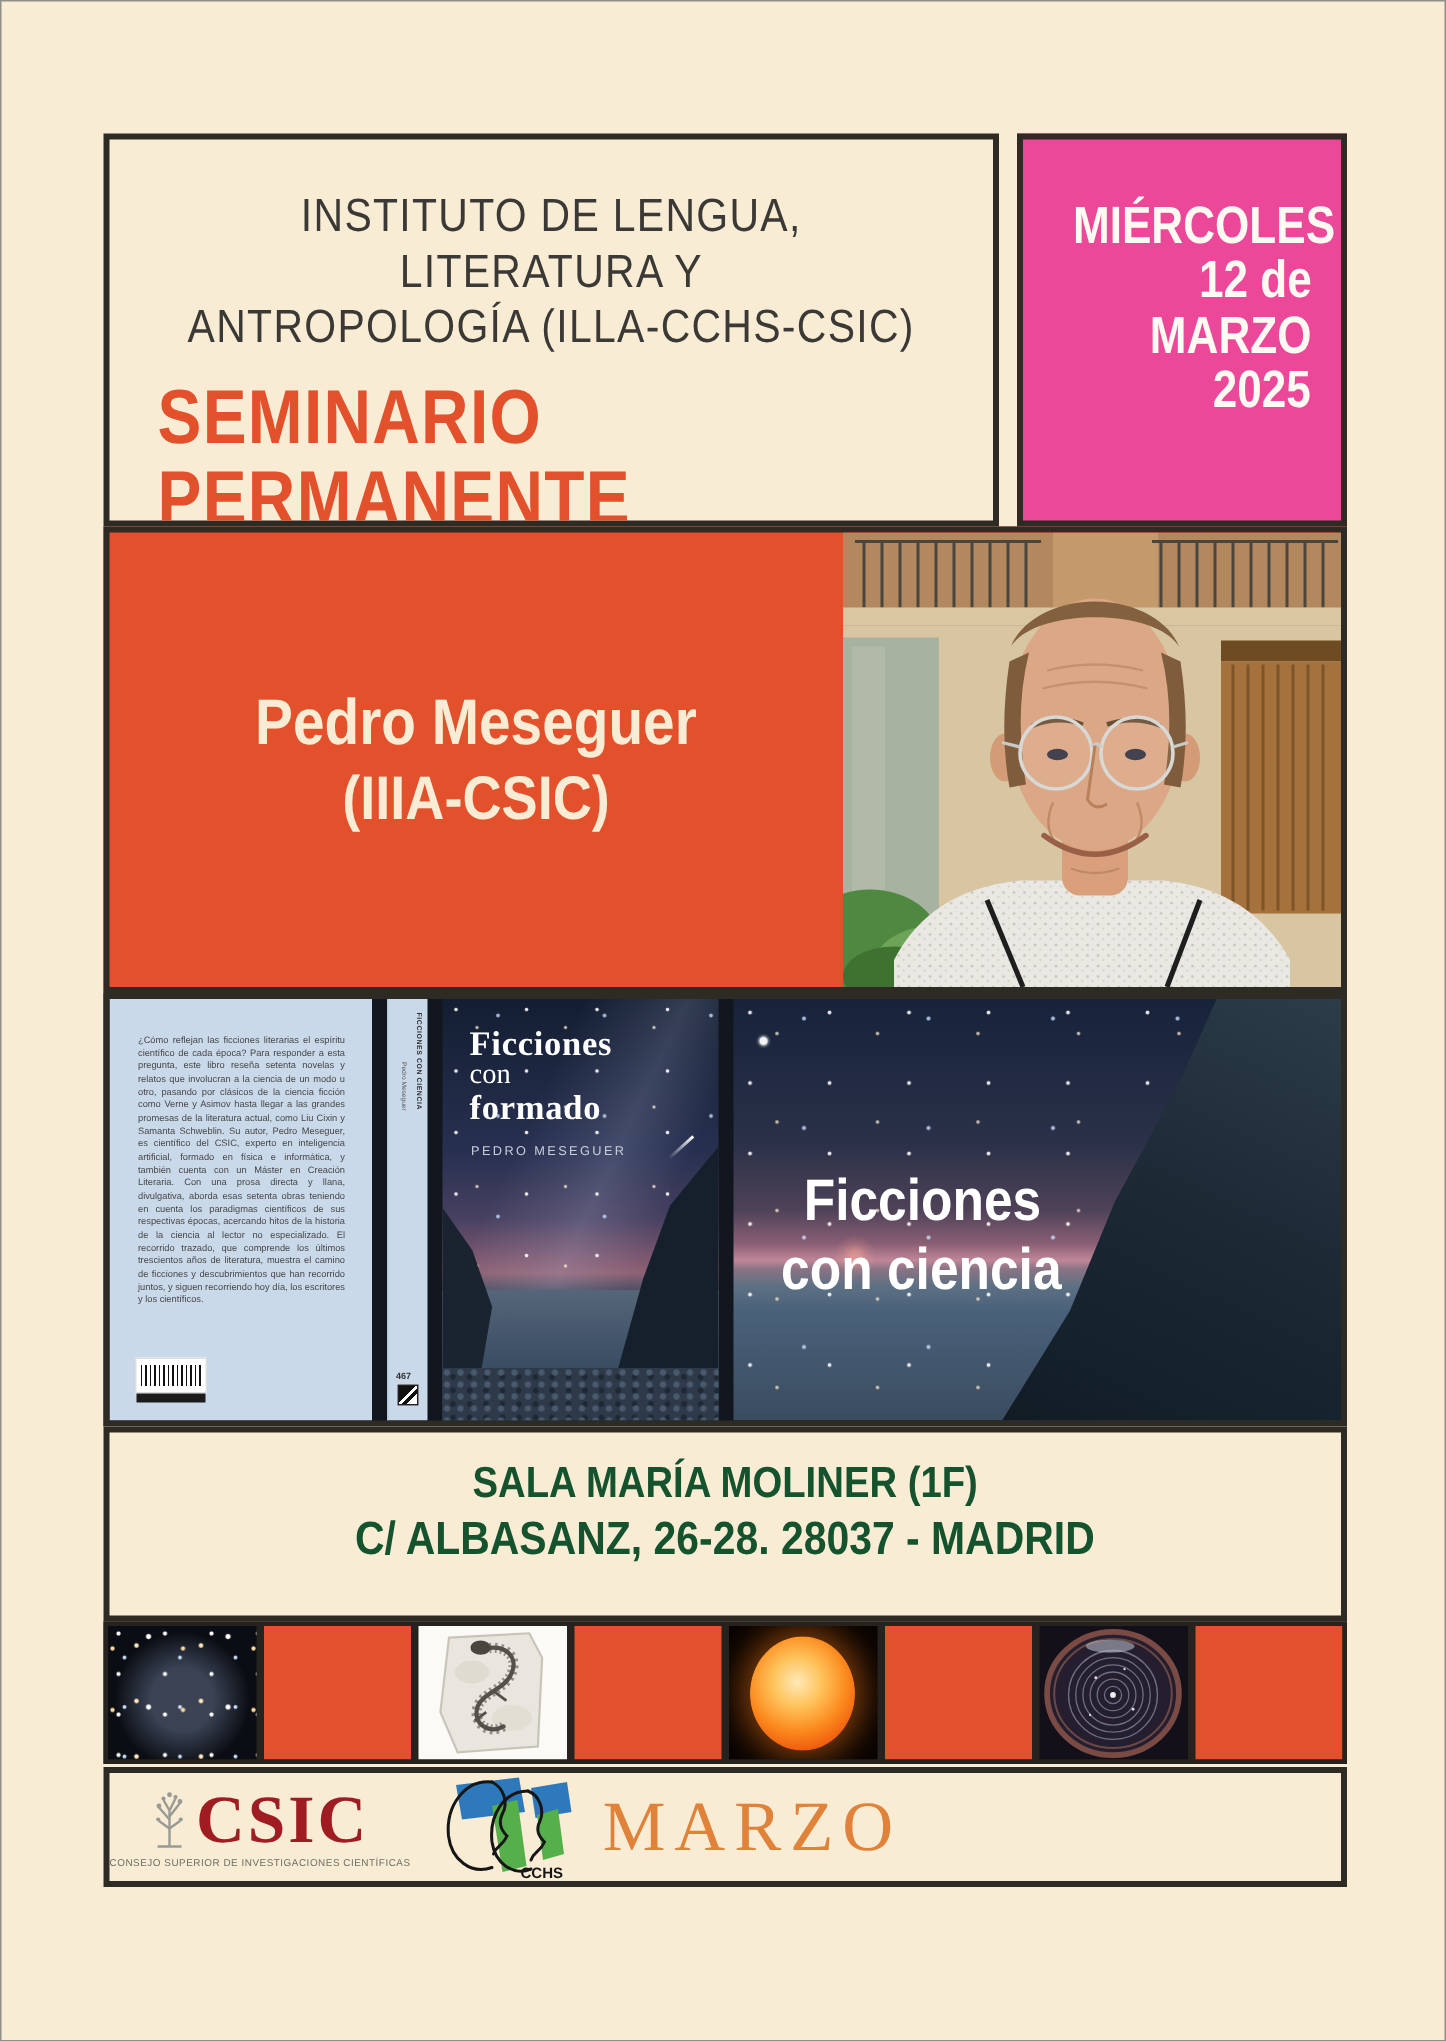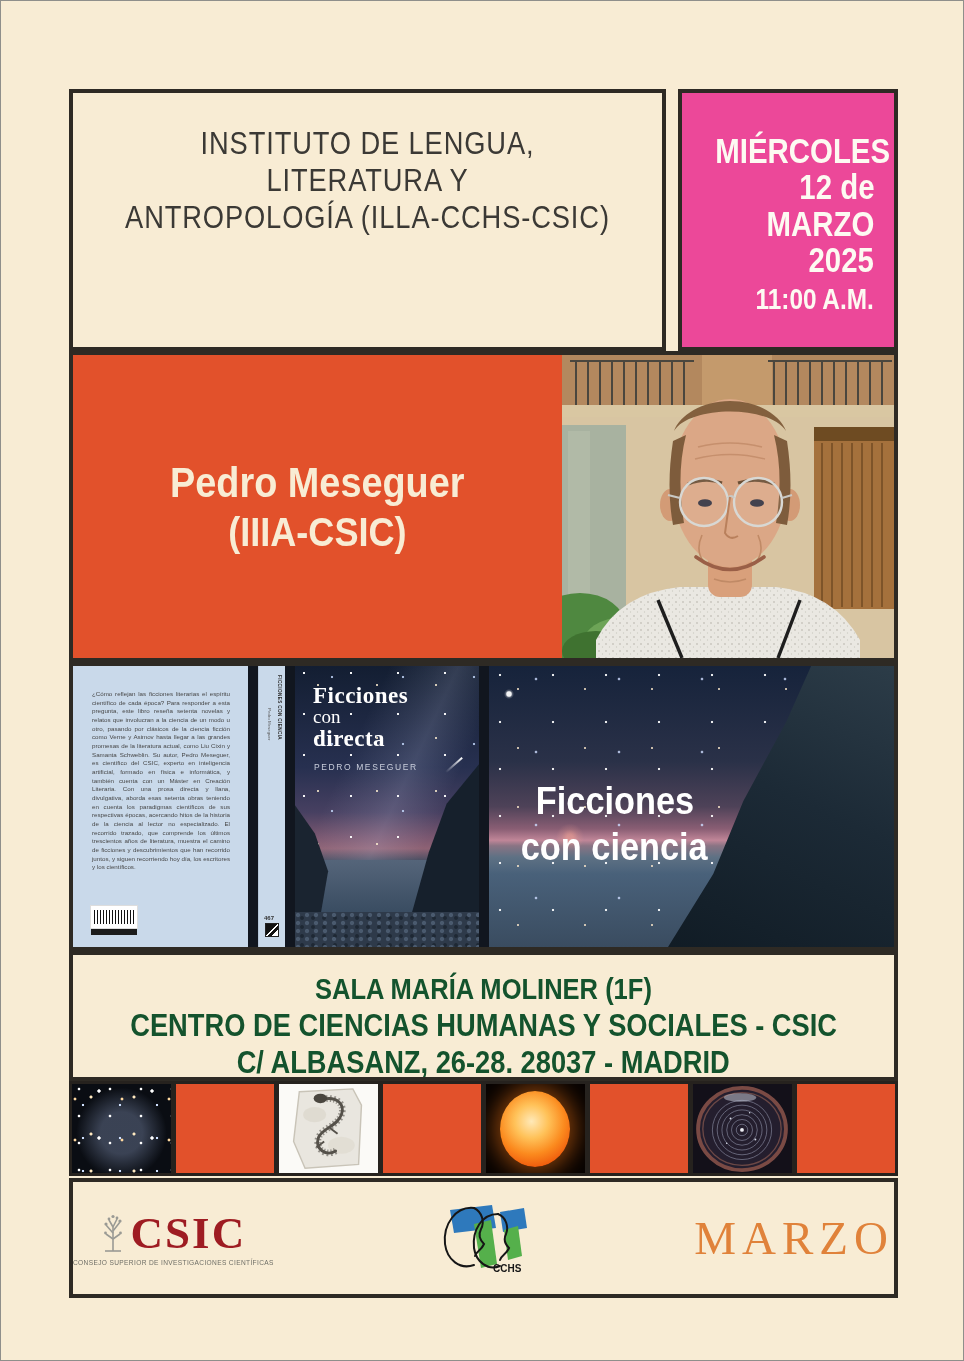--- a/index.html
+++ b/index.html
@@ -119,48 +119,51 @@
       background-size:31px 27px,43px 37px,37px 33px,53px 47px,47px 41px,100% 100%;
       background-repeat:repeat,repeat,repeat,repeat,repeat,no-repeat;}
   .cell-fossil{background:#FBFAF7;display:flex;align-items:center;justify-content:center;}
   .cell-sun{background:#070302;display:flex;align-items:center;justify-content:center;}
   .sun-disc{width:70px;height:76px;border-radius:50%;
       background:radial-gradient(circle at 45% 40%,#FFE9B8 0%,#FFC259 28%,#FB8A1E 55%,#EF5A0C 78%,#A33206 94%,#5A1A04 100%);
       box-shadow:0 0 22px 6px rgba(250,120,20,.5);}
   .cell-map{background:#131019;display:flex;align-items:center;justify-content:center;}
 
   
-  .footer-block{left:68px;top:1177px;width:829px;height:120px;background:#F8ECD4;
-      display:flex;align-items:center;justify-content:space-between;gap:16px;}
+  .footer-block{left:68px;top:1177px;width:829px;height:80px;background:#F8ECD4;
+      display:flex;align-items:center;justify-content:flex-start;gap:16px;}
   .csic-logo{display:flex;flex-direction:column;align-items:center;}
   .csic-row{display:flex;align-items:center;gap:6px;}
   .csic-word{font-family:"Liberation Serif",serif;font-weight:bold;font-size:45px;
       color:#9E1C22;letter-spacing:2px;line-height:1;}
   .csic-caption{font-size:6.6px;color:#6E6E66;letter-spacing:.35px;margin-top:3px;}
   .illa-word{font-family:"Liberation Serif",serif;font-size:47px;color:#E0823A;
       letter-spacing:6px;line-height:1;}
 </style>
 </head>
 <body>
 
 <div class="page">
 
   <div class="blk header-block">
     <div class="institute">
       <span class="cond">INSTITUTO DE LENGUA, LITERATURA Y</span><br>
       <span class="cond">ANTROPOLOGÍA (ILLA-CCHS-CSIC)</span>
     </div>
+    <div class="seminar">
+      <span class="cond-l">SEMINARIO</span><br>
+      <span class="cond-l">PERMANENTE</span>
+    </div>
   </div>
 
   <div class="blk date-block">
     <div class="date-line"><span class="cond-r">MIÉRCOLES</span></div>
     <div class="date-line"><span class="cond-r">12 de</span></div>
     <div class="date-line"><span class="cond-r">MARZO</span></div>
     <div class="date-line"><span class="cond-r">2025</span></div>
-    <div class="time-line"><span class="cond-r">11:00 A.M.</span></div>
   </div>
 
   <div class="blk speaker-block">
     <div class="speaker-name">
       <span class="l1"><span class="cond">Pedro Meseguer</span></span>
       <span class="l2"><span class="cond">(IIIA-CSIC)</span></span>
     </div>
     <div class="portrait">
       <svg viewBox="0 0 332 303" preserveAspectRatio="none">
         <defs>
@@ -255,37 +258,36 @@
     <div class="frontcover">
       <div class="cov-stars"></div>
       <div class="cov-sea"></div>
       <div class="cov-cliff-l"></div>
       <div class="cov-cliff-r"></div>
       <div class="cov-beach"></div>
       <div class="meteor"></div>
       <div class="cov-title">
         <span class="w1">Ficciones</span><br>
         <span class="w2">con</span><br>
-        <span class="w3">directa</span>
+        <span class="w3">formado</span>
       </div>
       <div class="cov-author">PEDRO MESEGUER</div>
     </div>
     <div class="banner">
       <div class="ban-stars"></div>
       <div class="ban-cliff"></div>
       <div class="ban-title">
         <span class="cond">Ficciones</span><br>
         <span class="cond">con ciencia</span>
       </div>
     </div>
   </div>
 
   <div class="blk venue-block">
     <div class="venue-l1"><span class="cond">SALA MARÍA MOLINER (1F)</span></div>
-    <div class="venue-l2"><span class="cond">CENTRO DE CIENCIAS HUMANAS Y SOCIALES - CSIC</span></div>
     <div class="venue-l3"><span class="cond">C/ ALBASANZ, 26-28. 28037 - MADRID</span></div>
   </div>
 
   <div class="blk strip-block">
     <div class="cell cell-galaxy"></div>
     <div class="cell cell-orange"></div>
     <div class="cell cell-fossil">
       <svg viewBox="0 0 100 90" width="96" height="86">
         <polygon points="20,6 76,3 85,20 82,82 26,86 14,58" fill="#E9E6DF" stroke="#C9C4B8" stroke-width="1.5"></polygon>
         <ellipse cx="36" cy="30" rx="12" ry="8" fill="#D8D4C8" opacity=".6"></ellipse>

